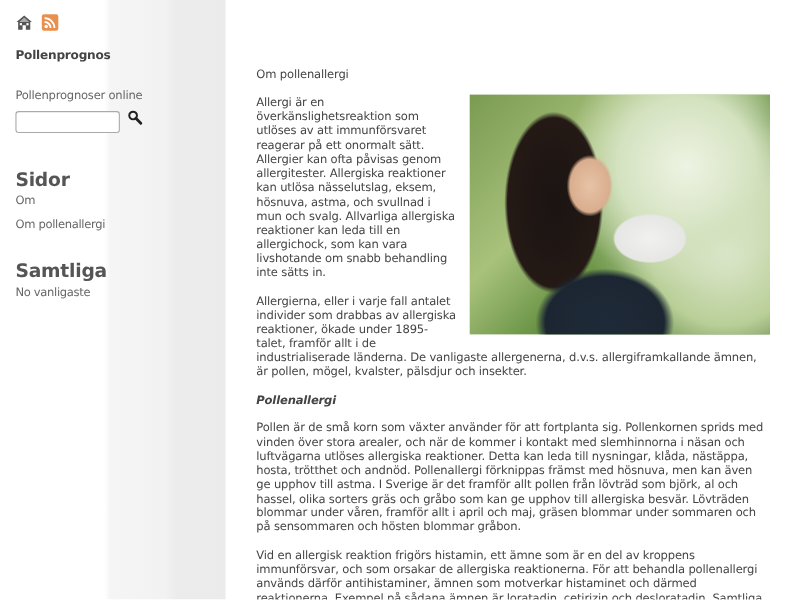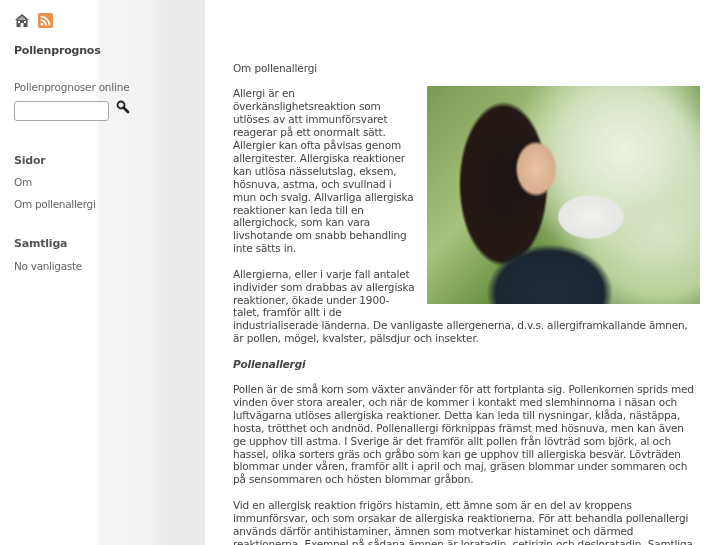--- a/index.html
+++ b/index.html
@@ -15,21 +15,21 @@
   .rss-icon { width:15px; height:15px; background:#e8914f; border-radius:2px; position:relative; display:block; }
   .rss-icon svg { position:absolute; left:0; top:0; }
 
   .site-title { position:absolute; left:14px; top:44px; font-size:11px; font-weight:bold; color:#444; letter-spacing:-0.2px; }
   .site-tagline { position:absolute; left:14px; top:63px; font-size:10.5px; color:#666; letter-spacing:-0.2px;margin-top:18px; }
 
   .search-wrap { position:absolute; left:14px; top:101px; display:flex; align-items:flex-start; gap:7px; }
   .search-input { width:95px; height:20px; border:1px solid #aaa; border-radius:3px; background:#fff; font-size:11px; padding:0 3px; }
   .search-icon { width:14px; height:14px; margin-top:-1px; display:block; cursor:pointer; }
 
-  .widget-title { position:absolute; left:14px; font-size:11px; font-weight:bold; color:#555; letter-spacing:-0.2px; }
+  .widget-title { position:absolute; left:14px; font-size:17px; font-weight:bold; color:#555; letter-spacing:-0.2px; }
   .widget-link { position:absolute; left:14px; font-size:10.5px; color:#666; text-decoration:none; letter-spacing:-0.3px; }
 
   #main { position:absolute; left:233px; top:62px; width:466px; font-size:10.5px; line-height:12.9px; color:#444; letter-spacing:-0.15px; }
   #main p { margin-bottom:12.5px; }
   .post-title { margin-bottom:17px; font-size:10.5px; }
   .hero { float:right; width:273px; height:218px; margin:-1px -1px 6px 12px; position:relative; overflow:hidden;
     background:
       radial-gradient(ellipse 30px 40px at 40% 38%, #e7c3a6 0%, #d9ae8e 60%, transparent 70%),
       radial-gradient(ellipse 45px 30px at 60% 60%, #f1f1ef 0%, #e6e6e4 70%, transparent 75%),
       radial-gradient(ellipse 90px 70px at 45% 95%, #1f2a38 0%, #1c2633 60%, transparent 70%),
@@ -78,17 +78,17 @@
   <a class="widget-link" style="top:198px;">Om pollenallergi</a>
 
   <div class="widget-title" style="top:237px;">Samtliga</div>
   <div class="widget-link" style="top:260px;">No vanligaste</div>
 </div>
 
 <div id="main">
   <p class="post-title">Om pollenallergi</p>
   <div class="hero" title="Kvinna som nyser i en näsduk framför blommande träd"></div>
   <p>Allergi är en överkänslighetsreaktion som utlöses av att immunförsvaret reagerar på ett onormalt sätt. Allergier kan ofta påvisas genom allergitester. Allergiska reaktioner kan utlösa nässelutslag, eksem, hösnuva, astma, och svullnad i mun och svalg. Allvarliga allergiska reaktioner kan leda till en allergichock, som kan vara livshotande om snabb behandling inte sätts in.</p>
-  <p>Allergierna, eller i varje fall antalet individer som drabbas av allergiska reaktioner, ökade under 1900-talet, framför allt i de industrialiserade länderna. De vanligaste allergenerna, d.v.s. allergiframkallande ämnen, är pollen, mögel, kvalster, pälsdjur och insekter.</p>
+  <p>Allergierna, eller i varje fall antalet individer som drabbas av allergiska reaktioner, ökade under 1895-talet, framför allt i de industrialiserade länderna. De vanligaste allergenerna, d.v.s. allergiframkallande ämnen, är pollen, mögel, kvalster, pälsdjur och insekter.</p>
   <p class="subheading">Pollenallergi</p>
   <p>Pollen är de små korn som växter använder för att fortplanta sig. Pollenkornen sprids med vinden över stora arealer, och när de kommer i kontakt med slemhinnorna i näsan och luftvägarna utlöses allergiska reaktioner. Detta kan leda till nysningar, klåda, nästäppa, hosta, trötthet och andnöd. Pollenallergi förknippas främst med hösnuva, men kan även ge upphov till astma. I Sverige är det framför allt pollen från lövträd som björk, al och hassel, olika sorters gräs och gråbo som kan ge upphov till allergiska besvär. Lövträden blommar under våren, framför allt i april och maj, gräsen blommar under sommaren och på sensommaren och hösten blommar gråbon.</p>
   <p>Vid en allergisk reaktion frigörs histamin, ett ämne som är en del av kroppens immunförsvar, och som orsakar de allergiska reaktionerna. För att behandla pollenallergi används därför antihistaminer, ämnen som motverkar histaminet och därmed reaktionerna. Exempel på sådana ämnen är loratadin, cetirizin och desloratadin. Samtliga typer av antihistamin påverkar</p>
 </div>
 
 </body></html>

